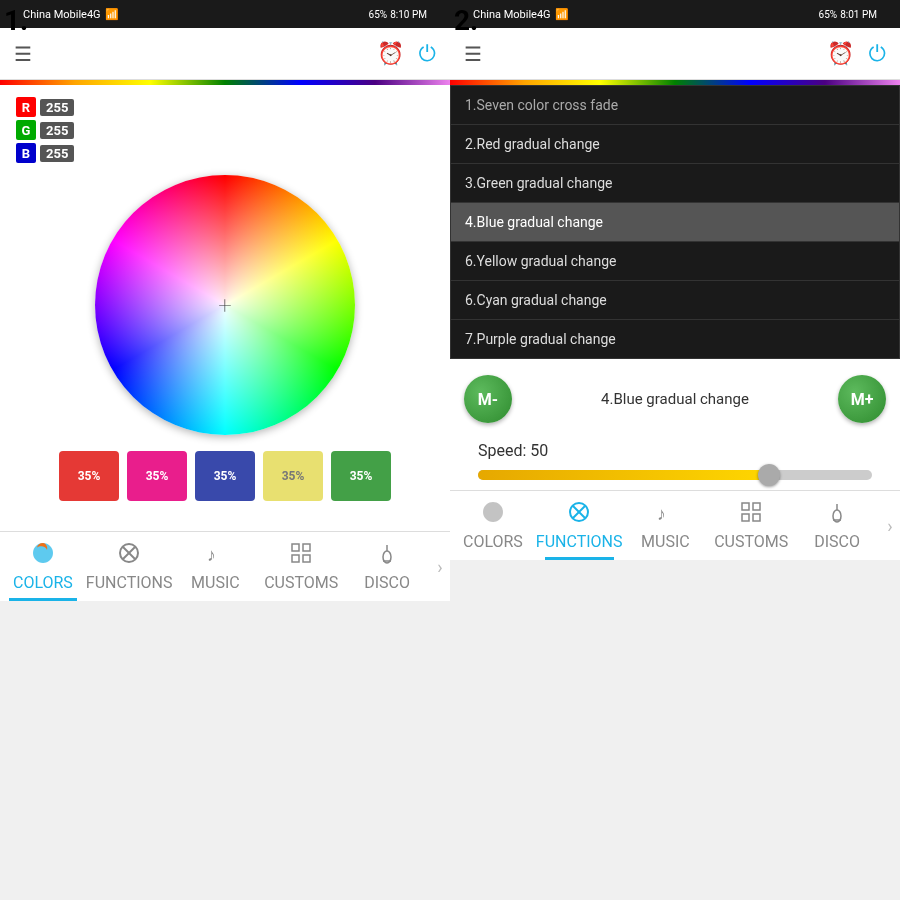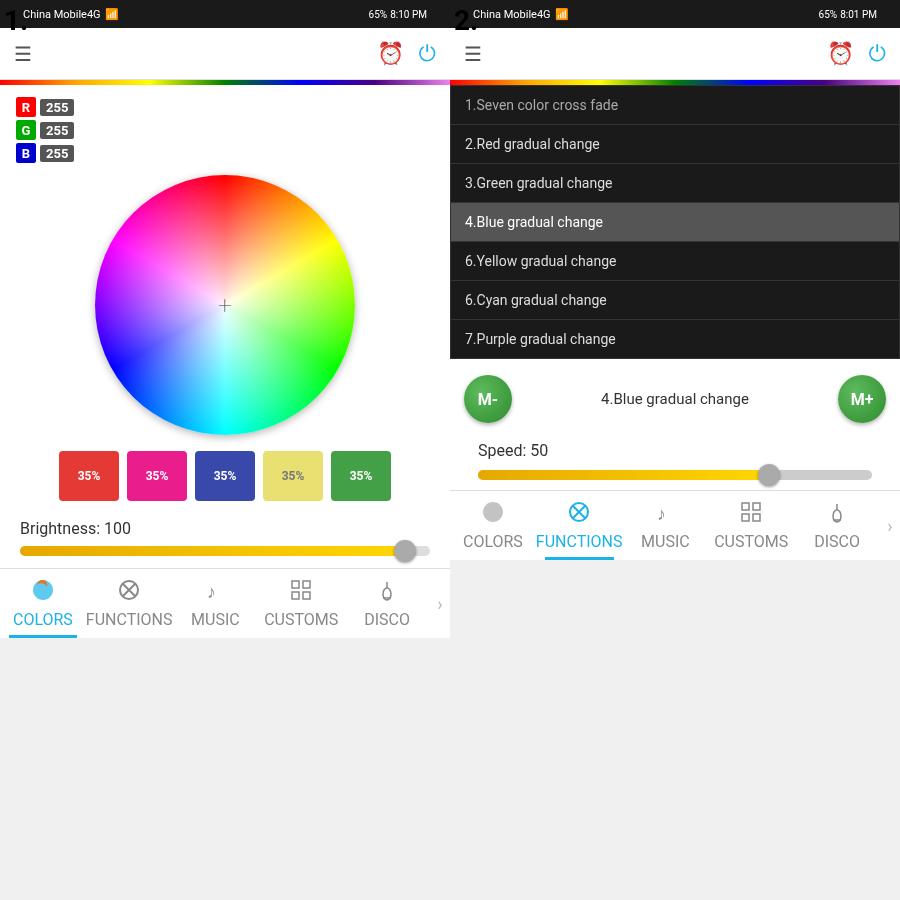--- a/index.html
+++ b/index.html
@@ -394,28 +394,20 @@
         <span>35%</span>
       </div>
       <div class="swatch" style="background:#e8e070;color:#777;">
         <span>35%</span>
       </div>
       <div class="swatch" style="background:#43a047;">
         <span>35%</span>
       </div>
     </div>
 
-    <div class="brightness-section">
-      <div class="brightness-label">Brightness: 100</div>
-      <div class="slider-track">
-        <div class="slider-fill-yellow" style="width:95%;">
-          <div class="slider-thumb"></div>
-        </div>
-      </div>
-    </div>
   </div>
 
   <div class="bottom-nav">
     <div class="nav-item active">
       <span class="nav-icon">
         <svg width="24" height="24" viewBox="0 0 24 24" fill="none">
           <path d="M12 2C6.5 2 2 6.5 2 12C2 17.5 6.5 22 12 22C17.5 22 22 17.5 22 12C22 6.5 17.5 2 12 2Z" fill="#1ab3e8" opacity="0.7"></path>
           <path d="M12 2C9 2 6.5 4 6 6.5C8 5 10 5 12 5.5C14 6 15.5 7 16 9C17 6 15 2 12 2Z" fill="#ff6600" opacity="0.9"></path>
         </svg>
       </span>

